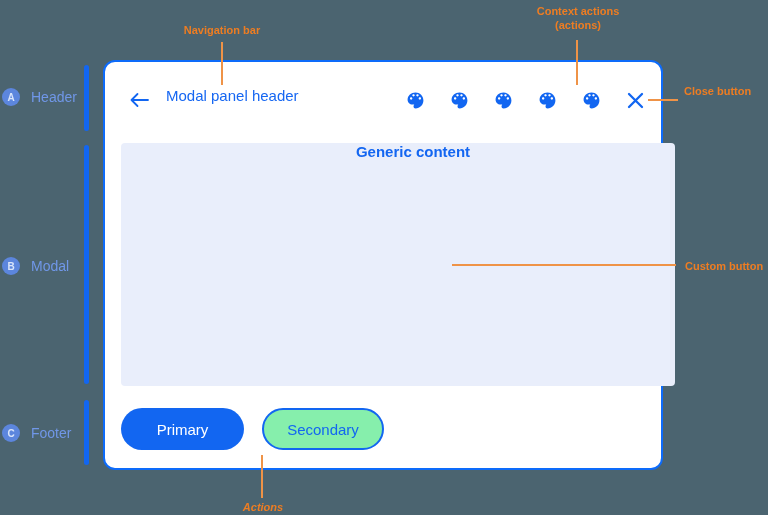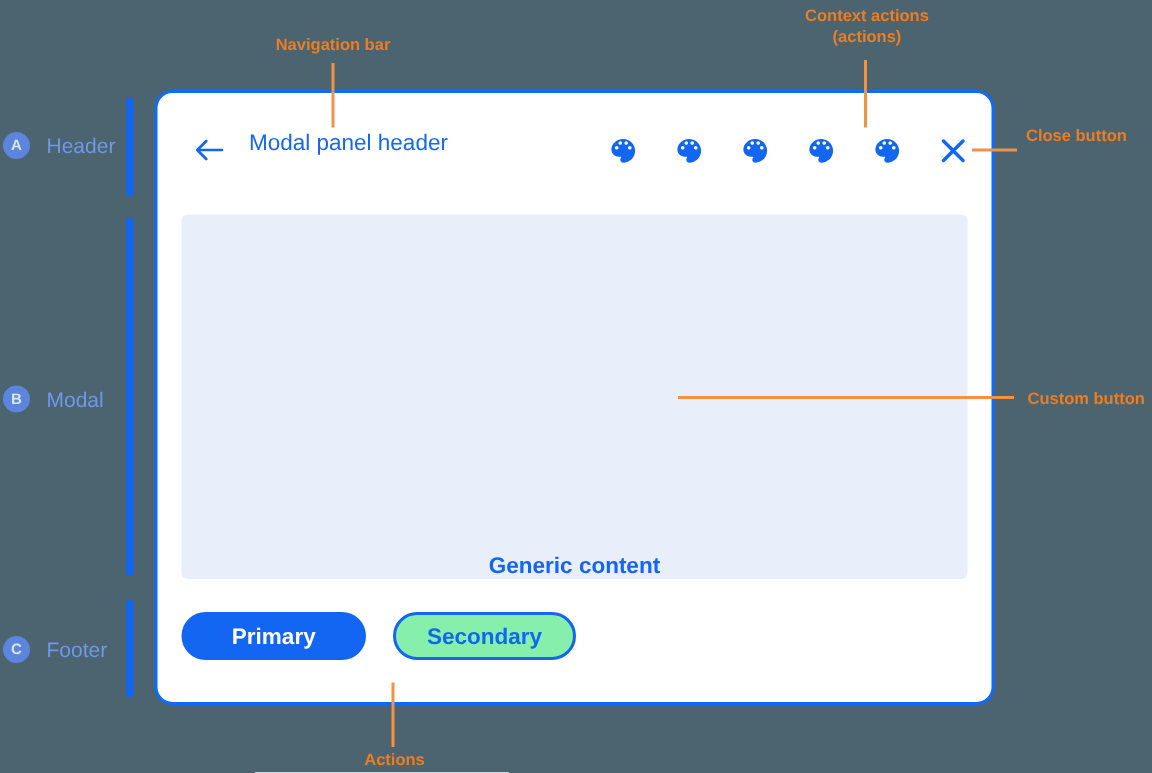--- a/index.html
+++ b/index.html
@@ -34,34 +34,34 @@
   .icon-btn{
     width:20px; height:22px; display:flex; align-items:center; justify-content:center;
     cursor:pointer;
   }
   .palette-svg{ transform:scaleX(-1); }
 
   
   .modal-body{
     position:absolute; left:16px; top:81px; width:524px; height:243px;
     background:#e9eefb; border-radius:4px;
-    display:flex; align-items:flex-end; justify-content:center;
+    display:flex; align-items:flex-start; justify-content:center;padding-left:30px;
   }
   .generic-content{
     font-size:15px; font-weight:bold; color:#1366f1;
   }
 
   
   .modal-footer{
     position:absolute; left:16px; top:346px; height:42px; display:flex; gap:18px;
   }
   .btn{
-    height:32px; border-radius:21px; box-sizing:border-box;
+    height:42px; border-radius:21px; box-sizing:border-box;
     display:flex; align-items:center; justify-content:center;
-    font-size:15px; font-weight:bold; cursor:pointer; white-space:nowrap;
+    font-size:15px; font-weight:normal; cursor:pointer; white-space:nowrap;
   }
   .btn-primary{ width:123px; background:#1266f1; color:#ffffff; border:none; }
   .btn-secondary{ width:122px; background:#86efac; color:#1266f1; border:2px solid #1266f1; }
 
   
   .bracket{
     position:absolute; left:84px; width:5px; border-radius:3px; background:#1266f1;
   }
   .bracket.header{ top:65px;  height:66px;  }
   .bracket.body  { top:145px; height:239px; }
@@ -187,16 +187,16 @@
     <div>(actions)</div>
   </div>
   <div class="ann-line v line-ctx"></div>
 
   <div class="ann" style="left:684px; top:84px;">Close button</div>
   <div class="ann-line h line-close"></div>
 
   <div class="ann" style="left:685px; top:259px;">Custom button</div>
   <div class="ann-line h line-custom"></div>
 
-  <div class="ann center" style="left:263px; top:500px;">Actions</div>
+  <div class="ann center" style="left:263px; top:500px;font-style:italic;">Actions</div>
   <div class="ann-line v line-act"></div>
 
 </div>
 
 </body></html>

